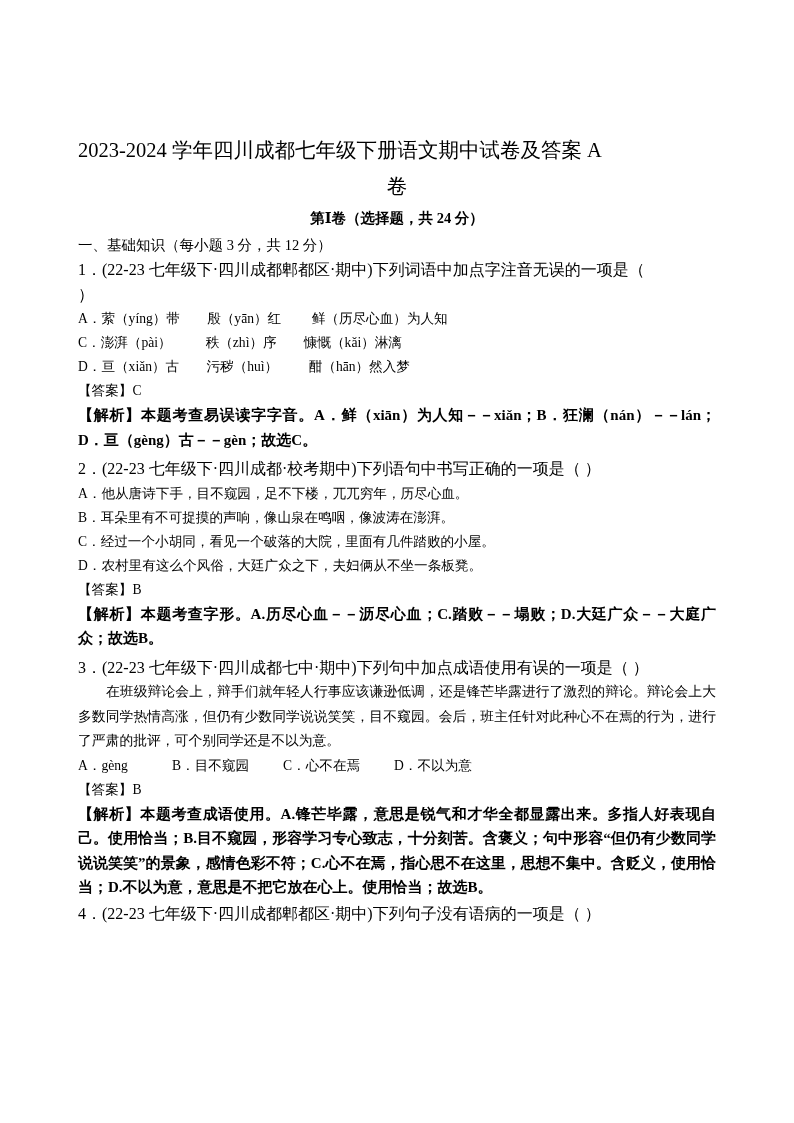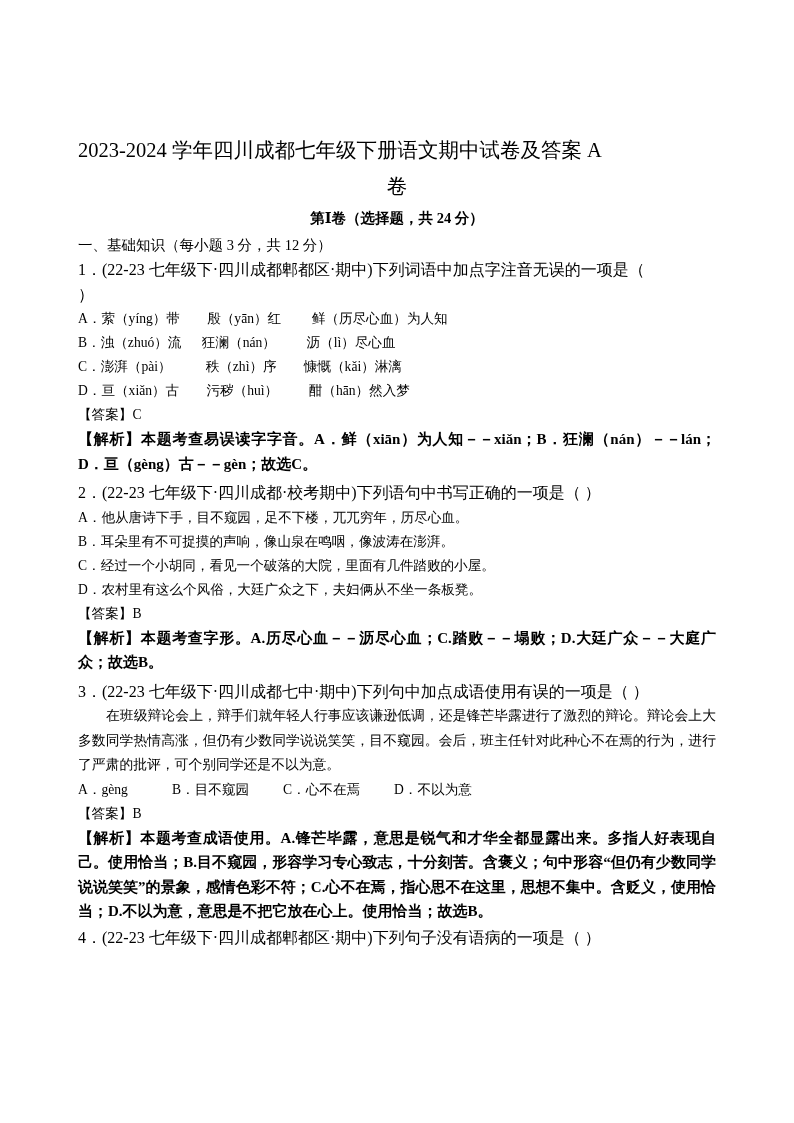--- a/index.html
+++ b/index.html
@@ -92,21 +92,20 @@
     <span class="second-line">卷</span>
   </h1>
 
   <p class="sub-head center">第Ⅰ卷（选择题，共 24 分）</p>
 
   <p class="sec-head">一、基础知识（每小题 3 分，共 12 分）</p>
 
   <p class="q">1．(22-23 七年级下·四川成都郫都区·期中)下列词语中加点字注音无误的一项是（</p>
   <p class="q">）</p>
   <p class="opt">A．萦（yíng）带        殷（yān）红         鲜（历尽心血）为人知</p>
-  <p class="opt">B．浊（zhuó）流      狂澜（nán）         沥（lì）尽心血</p>
   <p class="opt">C．澎湃（pài）          秩（zhì）序        慷慨（kǎi）淋漓</p>
   <p class="opt">D．亘（xiǎn）古        污秽（huì）         酣（hān）然入梦</p>
   <p class="ans">【答案】C</p>
   <p class="exp">【解析】本题考查易误读字字音。A．鲜（xiān）为人知－－xiǎn；B．狂澜（nán）－－lán；D．亘（gèng）古－－gèn；故选C。</p>
 
   <div class="gap-sm"></div>
 
   <p class="q">2．(22-23 七年级下·四川成都·校考期中)下列语句中书写正确的一项是（     ）</p>
   <p class="opt">A．他从唐诗下手，目不窥园，足不下楼，兀兀穷年，历尽心血。</p>
   <p class="opt">B．耳朵里有不可捉摸的声响，像山泉在鸣咽，像波涛在澎湃。</p>

